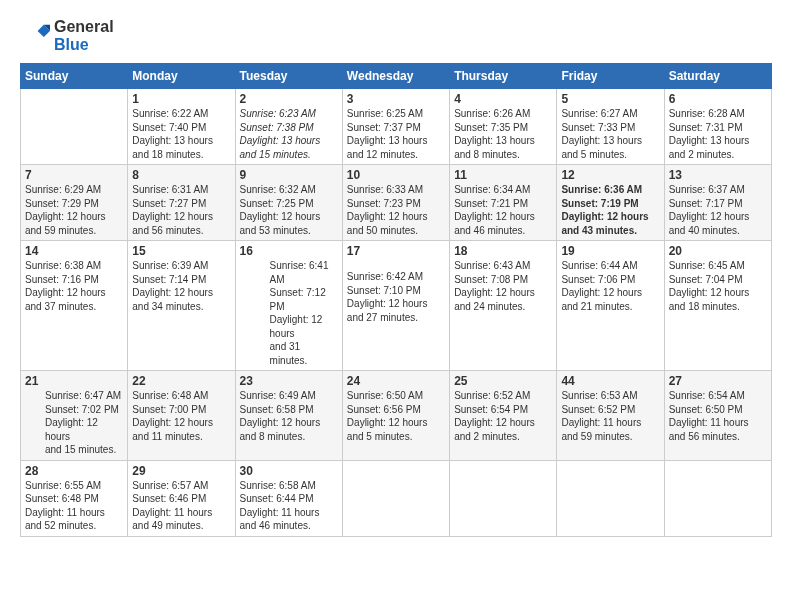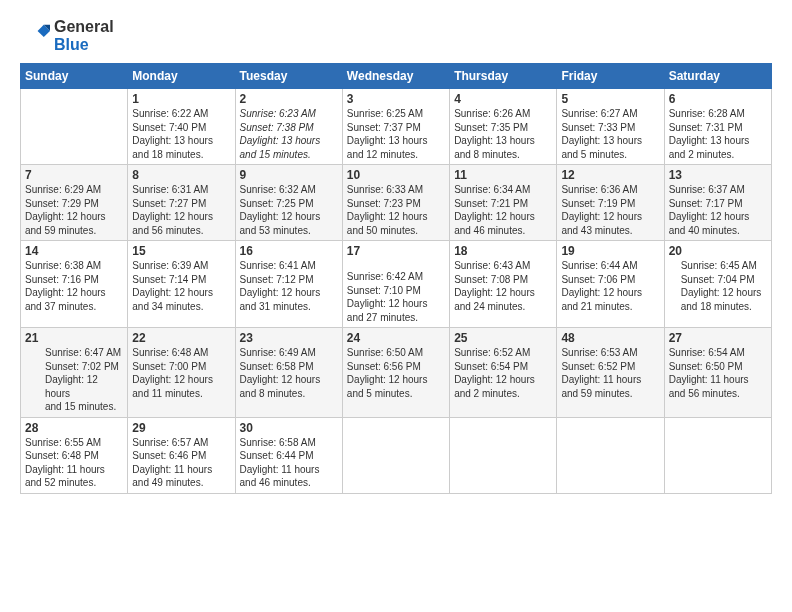--- a/index.html
+++ b/index.html
@@ -201,21 +201,21 @@
           </td>
           <td>
             <span class="day-number">11</span>
             <div class="day-info" style="white-space: pre-line;">Sunrise: 6:34 AM
 Sunset: 7:21 PM
 Daylight: 12 hours
 and 46 minutes.</div>
           </td>
           <td>
             <span class="day-number">12</span>
-            <div class="day-info" style="white-space: pre-line;">Sunrise: 6:36 AM
+            <div class="day-info" style="white-space: pre-line; font-weight: bold;">Sunrise: 6:36 AM
 Sunset: 7:19 PM
 Daylight: 12 hours
 and 43 minutes.</div>
           </td>
           <td>
             <span class="day-number">13</span>
             <div class="day-info" style="white-space: pre-line;">Sunrise: 6:37 AM
 Sunset: 7:17 PM
 Daylight: 12 hours
 and 40 minutes.</div>
@@ -231,21 +231,21 @@
           </td>
           <td>
             <span class="day-number">15</span>
             <div class="day-info" style="white-space: pre-line;">Sunrise: 6:39 AM
 Sunset: 7:14 PM
 Daylight: 12 hours
 and 34 minutes.</div>
           </td>
           <td>
             <span class="day-number">16</span>
-            <div class="day-info" style="white-space: pre-line;">Sunrise: 6:41 AM
+            <div class="day-info" style="white-space: pre-line; margin-left: 30px;">Sunrise: 6:41 AM
 Sunset: 7:12 PM
 Daylight: 12 hours
 and 31 minutes.</div>
           </td>
           <td>
             <span class="day-number">17</span>
             <div class="day-info" style="white-space: pre-line; margin-top: 12px;">Sunrise: 6:42 AM
 Sunset: 7:10 PM
 Daylight: 12 hours
 and 27 minutes.</div>
@@ -259,21 +259,21 @@
           </td>
           <td>
             <span class="day-number">19</span>
             <div class="day-info" style="white-space: pre-line;">Sunrise: 6:44 AM
 Sunset: 7:06 PM
 Daylight: 12 hours
 and 21 minutes.</div>
           </td>
           <td>
             <span class="day-number">20</span>
-            <div class="day-info" style="white-space: pre-line; margin-left: 12px;">Sunrise: 6:45 AM
+            <div class="day-info" style="white-space: pre-line;">Sunrise: 6:45 AM
 Sunset: 7:04 PM
 Daylight: 12 hours
 and 18 minutes.</div>
           </td>
         </tr>
         <tr>
           <td>
             <span class="day-number">21</span>
             <div class="day-info" style="white-space: pre-line; margin-left: 20px;">Sunrise: 6:47 AM
 Sunset: 7:02 PM
@@ -302,21 +302,21 @@
 and 5 minutes.</div>
           </td>
           <td>
             <span class="day-number">25</span>
             <div class="day-info" style="white-space: pre-line;">Sunrise: 6:52 AM
 Sunset: 6:54 PM
 Daylight: 12 hours
 and 2 minutes.</div>
           </td>
           <td>
-            <span class="day-number">48</span>
+            <span class="day-number">44</span>
             <div class="day-info" style="white-space: pre-line;">Sunrise: 6:53 AM
 Sunset: 6:52 PM
 Daylight: 11 hours
 and 59 minutes.</div>
           </td>
           <td>
             <span class="day-number">27</span>
             <div class="day-info" style="white-space: pre-line;">Sunrise: 6:54 AM
 Sunset: 6:50 PM
 Daylight: 11 hours

